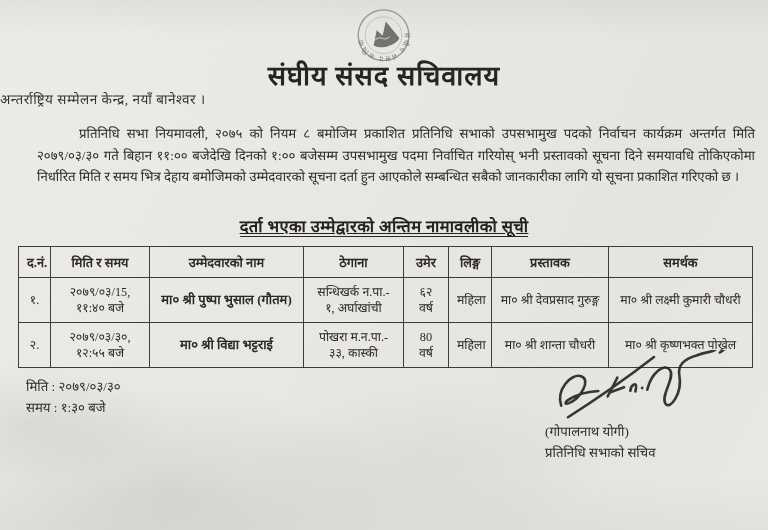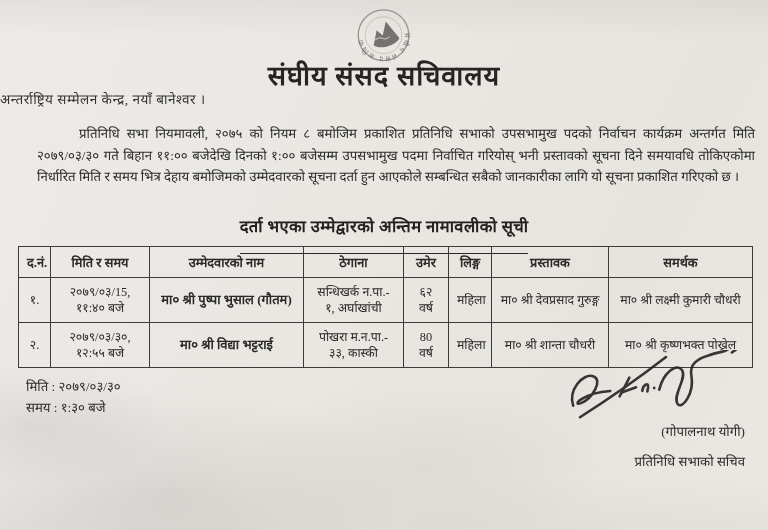--- a/index.html
+++ b/index.html
@@ -35,41 +35,41 @@
   .notice-body{
     position:absolute;top:123px;left:37px;width:718px;
     font-size:13.2px;line-height:21.5px;text-align:justify;
     text-indent:42px;color:#2d2c29;
   }
   .list-title{
     position:absolute;top:214px;left:0;width:768px;text-align:center;
     font-size:16.5px;font-weight:800;color:#222120;
     letter-spacing:.4px;
   }
-  .list-title span{border-bottom:1.6px solid #2a2927;padding-bottom:17px;}
+  .list-title span{border-bottom:1.6px solid #2a2927;padding-bottom:0;text-decoration:underline;}
   table.cand{
     position:absolute;top:246px;left:18px;
     border-collapse:collapse;table-layout:fixed;width:734px;
     font-size:12.3px;color:#2b2a27;
   }
   table.cand th,table.cand td{
     border:1.4px solid #3d3c39;padding:2px 8px;text-align:center;
     vertical-align:middle;overflow:hidden;
   }
   table.cand th{font-weight:700;height:26px;font-size:12.8px;}
   table.cand td{height:40px;line-height:16px;}
   td.cand-name{font-weight:bold;font-size:13px;text-align:left;padding-left:8px;}
   .footer-date{
     position:absolute;top:376px;left:26px;
     font-size:13.2px;line-height:21px;color:#302f2c;
   }
-  .sig-block{position:absolute;top:350px;left:545px;width:200px;text-align:right;}
+  .sig-block{position:absolute;top:350px;left:545px;width:200px;text-align:left;}
   .sig-scrawl{width:182px;height:72px;margin-left:6px;}
   .sig-name{font-size:13.2px;color:#2d2c29;margin-top:-4px;}
-  .sig-title{font-size:13.2px;color:#2d2c29;margin-top:12px;}
+  .sig-title{font-size:13.2px;color:#2d2c29;margin-top:3px;}
 </style>
 </head>
 <body>
 
 <div class="paper">
 
   <svg class="stamp" viewBox="0 0 100 70" aria-hidden="true">
     <defs>
       <path id="sc" d="M50,33 m-23,0 a23,23 0 1,1 46,0 a23,23 0 1,1 -46,0"></path>
     </defs>

